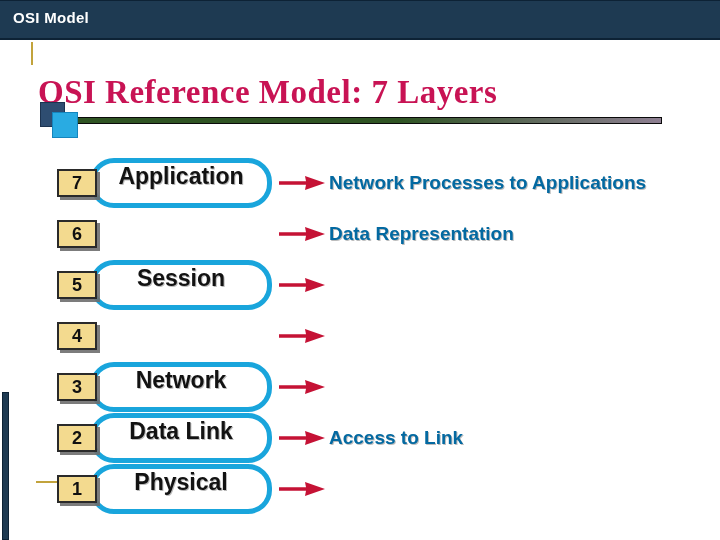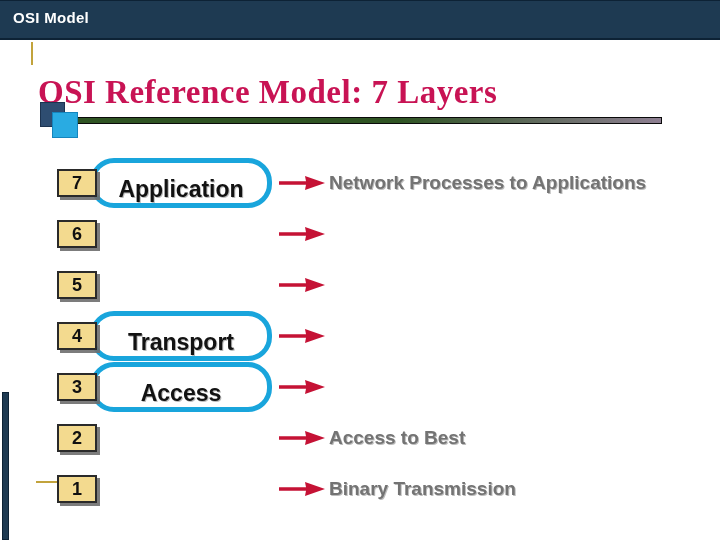--- a/index.html
+++ b/index.html
@@ -27,31 +27,31 @@
            background:var(--square-blue);border:1px solid #1585bd;z-index:4;}
   .title-underline{position:absolute;left:76px;top:117px;width:584px;height:5px;
            border:1px solid #0a0a0a;
            background:linear-gradient(to right,var(--underline-green) 0%,var(--underline-green) 55%,var(--underline-end-gray) 100%);}
 
   
   .layers{position:absolute;left:0;top:158px;width:720px;}
   .layer-row{position:relative;height:51px;}
   .layer-box{position:absolute;left:90px;top:0;width:182px;height:50px;box-sizing:border-box;
              background:#ffffff;border:5px solid var(--box-border-blue);border-radius:24px;
-             display:flex;align-items:flex-end;justify-content:center;}
+             display:flex;align-items:flex-start;justify-content:center;}
   .layer-name{font-size:23px;font-weight:bold;color:#121212;
               text-shadow:1px 1px 0 rgba(150,150,150,.65);white-space:nowrap;}
   .layer-tag{position:absolute;left:57px;top:11px;width:36px;height:24px;
              background:var(--tag-fill);border:2px solid #2a2a2a;
              box-shadow:3px 3px 0 rgba(110,110,110,.9);z-index:2;
              display:flex;align-items:center;justify-content:center;
              font-size:18px;font-weight:bold;color:#101010;}
   .layer-arrow{position:absolute;left:279px;top:17px;width:46px;height:16px;}
   .layer-desc{position:absolute;left:329px;top:0;height:50px;line-height:50px;
-              font-size:19px;font-weight:bold;color:#737373;white-space:nowrap;
+              font-size:19px;font-weight:bold;color:#0369a1;white-space:nowrap;
               text-shadow:1px 1px 0 rgba(160,160,160,.7);}
 
   
   .left-navy-bar{position:absolute;left:2px;top:392px;width:7px;height:148px;
                  background:var(--header-navy);border:1px solid #0d2235;box-sizing:border-box;}
 </style>
 </head>
 <body>
 
 <div id="slide">
@@ -78,63 +78,69 @@
         <polygon points="0,6.3 27,6.3 26,1 46,8 26,15 27,9.7 0,9.7" fill="#c51235"></polygon>
       </svg>
       <span class="layer-desc">Network Processes to Applications</span>
     </div>
 
     <div class="layer-row">
       <div class="layer-tag">6</div>
       <svg class="layer-arrow" viewBox="0 0 46 16">
         <polygon points="0,6.3 27,6.3 26,1 46,8 26,15 27,9.7 0,9.7" fill="#c51235"></polygon>
       </svg>
+      <span class="layer-desc">Data Representation</span>
     </div>
 
     <div class="layer-row">
       <div class="layer-tag">5</div>
+      <div class="layer-box">
+        <span class="layer-name">Session</span>
+      </div>
       <svg class="layer-arrow" viewBox="0 0 46 16">
         <polygon points="0,6.3 27,6.3 26,1 46,8 26,15 27,9.7 0,9.7" fill="#c51235"></polygon>
       </svg>
     </div>
 
     <div class="layer-row">
       <div class="layer-tag">4</div>
-      <div class="layer-box">
-        <span class="layer-name">Transport</span>
-      </div>
       <svg class="layer-arrow" viewBox="0 0 46 16">
         <polygon points="0,6.3 27,6.3 26,1 46,8 26,15 27,9.7 0,9.7" fill="#c51235"></polygon>
       </svg>
     </div>
 
     <div class="layer-row">
       <div class="layer-tag">3</div>
       <div class="layer-box">
-        <span class="layer-name">Access</span>
+        <span class="layer-name">Network</span>
       </div>
       <svg class="layer-arrow" viewBox="0 0 46 16">
         <polygon points="0,6.3 27,6.3 26,1 46,8 26,15 27,9.7 0,9.7" fill="#c51235"></polygon>
       </svg>
     </div>
 
     <div class="layer-row">
       <div class="layer-tag">2</div>
+      <div class="layer-box">
+        <span class="layer-name">Data Link</span>
+      </div>
       <svg class="layer-arrow" viewBox="0 0 46 16">
         <polygon points="0,6.3 27,6.3 26,1 46,8 26,15 27,9.7 0,9.7" fill="#c51235"></polygon>
       </svg>
-      <span class="layer-desc">Access to Best</span>
+      <span class="layer-desc">Access to Link</span>
     </div>
 
     <div class="layer-row">
       <div class="layer-tag">1</div>
+      <div class="layer-box">
+        <span class="layer-name">Physical</span>
+      </div>
       <svg class="layer-arrow" viewBox="0 0 46 16">
         <polygon points="0,6.3 27,6.3 26,1 46,8 26,15 27,9.7 0,9.7" fill="#c51235"></polygon>
       </svg>
-      <span class="layer-desc">Binary Transmission</span>
     </div>
 
   </div>
 
   <div class="gold-dash-h"></div>
   <div class="left-navy-bar"></div>
 
 </div>
 
 </body></html>

